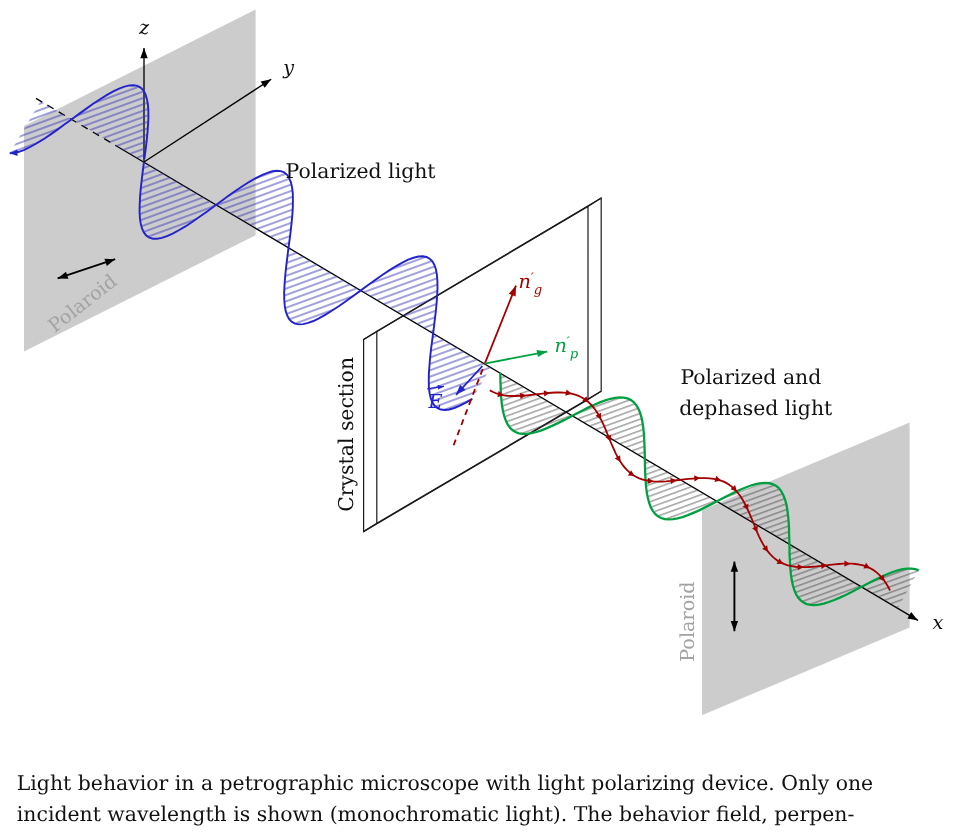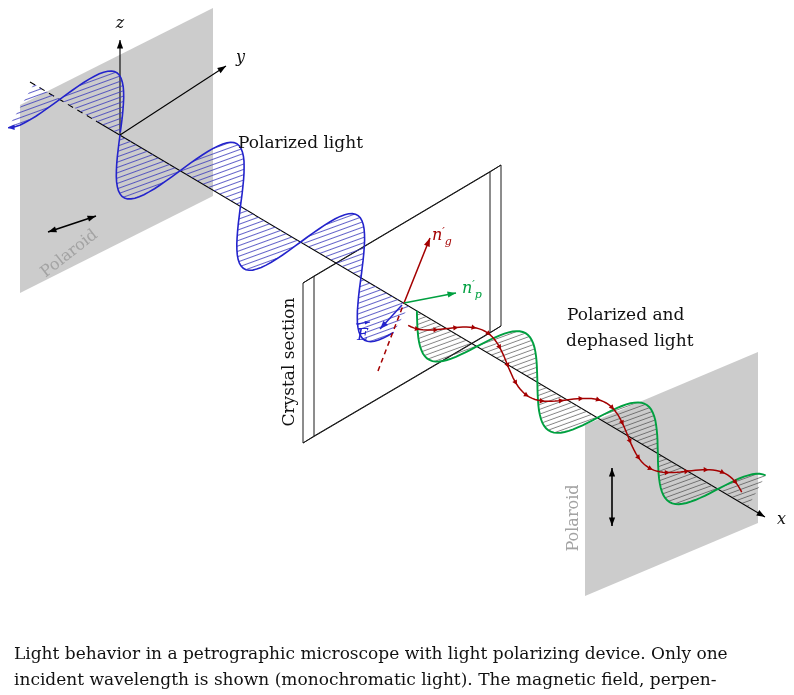--- a/index.html
+++ b/index.html
@@ -119,15 +119,15 @@
         <polygon points="612.0,526.0 608.9,517.5 615.1,517.5" fill="#000000"></polygon>
         <polygon points="430.0,238.0 429.7,247.0 424.0,244.7" fill="#a40000"></polygon>
         <polygon points="456.0,293.0 448.3,297.6 447.1,291.6" fill="#00a040"></polygon>
         <polygon points="380.0,329.0 383.4,320.7 388.0,324.9" fill="#2323cc"></polygon>
         <polygon points="370.0,322.0 365.1,324.6 364.6,320.9" fill="#2323cc"></polygon>
       </g>
   </svg>
 
   <div id="caption">
     <div>Light behavior in a petrographic microscope with light polarizing device. Only one</div>
-    <div>incident wavelength is shown (monochromatic light). The magnetic field, perpen-</div>
+    <div>incident wavelength is shown (monochromatic light). The behavior field, perpen-</div>
   </div>
 </div>
 
 </body></html>

